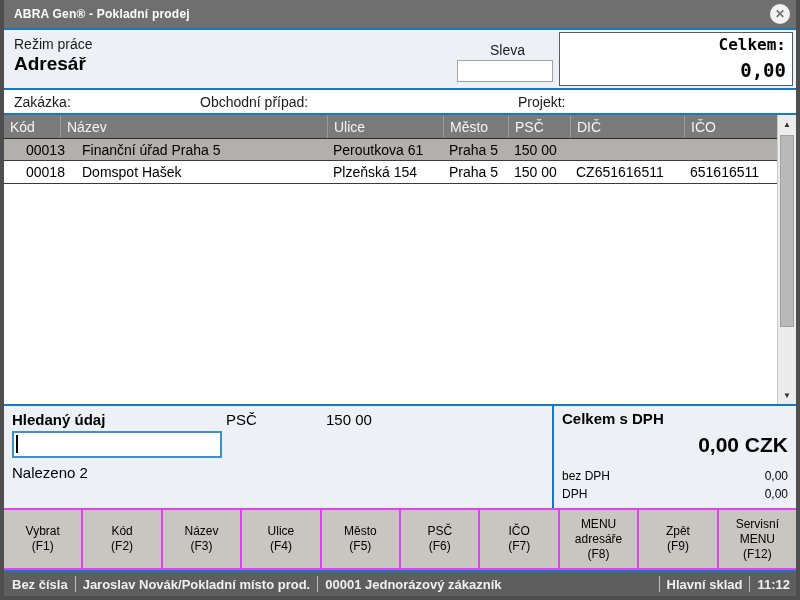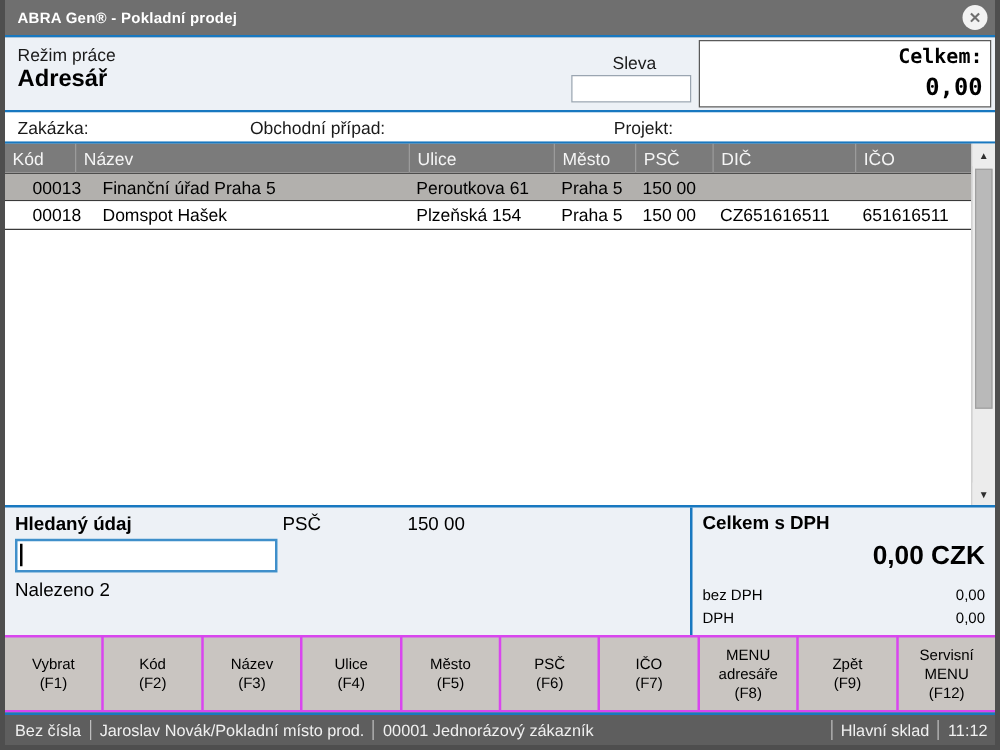--- a/index.html
+++ b/index.html
@@ -39,21 +39,21 @@
   }
   .total-box .lbl { font-size:16px;text-align:right; }
   .total-box .val { font-size:19px; text-align:right; }
   
   .context-row {
     flex:0 0 23px; background:#fff; display:flex; align-items:center;
     font-size:14px; color:#1a1a1a; position:relative;
   }
   .ctx-zakazka { position:absolute; left:10px; }
   .ctx-obchod { position:absolute; left:196px; }
-  .ctx-projekt { position:absolute; left:487px; }
+  .ctx-projekt { position:absolute; left:514px; }
   
   .table-wrap { flex:1 1 auto; display:flex; background:#fff; border-top:2px solid #1878c0; min-height:0; }
   .table-main { flex:1 1 auto; display:flex; flex-direction:column; min-width:0; }
   .thead { flex:0 0 23px; display:flex; background:#7b7b7b; color:#f5f5f5; font-size:14px; align-items:center; }
   .thead .cell { border-left:1px solid #9b9b9b; height:100%; display:flex; align-items:center; }
   .thead .cell:first-child { border-left:none; }
   .cell { padding:0 6px; white-space:nowrap; overflow:hidden; }
   .c-kod   { width:56px; flex:0 0 56px; }
   .c-nazev { flex:1 1 auto; min-width:0; }
   .c-ulice { width:116px; flex:0 0 116px; }
@@ -89,21 +89,21 @@
   .fbtn {
     flex:1 1 0; background:#c9c5c1; border:none; display:flex; flex-direction:column;
     align-items:center; justify-content:center; font-size:12px; color:#000; line-height:15px;
     font-family:"Liberation Sans", sans-serif; cursor:pointer; text-align:center; padding:2px;
   }
   
   .statusbar {
     flex:0 0 26px; background:#5e5e5e; border-top:2px solid #1878c0; color:#f0f0f0;
     display:flex; align-items:center; font-size:13px; margin:0 -4px; padding:0 10px 0 12px;
   }
-  .sb-item { white-space:nowrap; }
+  .sb-item { white-space:nowrap;font-weight:bold; }
   .sb-sep { width:1px; height:16px; background:#bdbdbd; margin:0 7px; }
   .sb-right { margin-left:auto; display:flex; align-items:center; }
 </style>
 </head>
 <body>
 
 <div class="window">
 
   <div class="titlebar">
     <span class="title">ABRA Gen® - Pokladní prodej</span>

